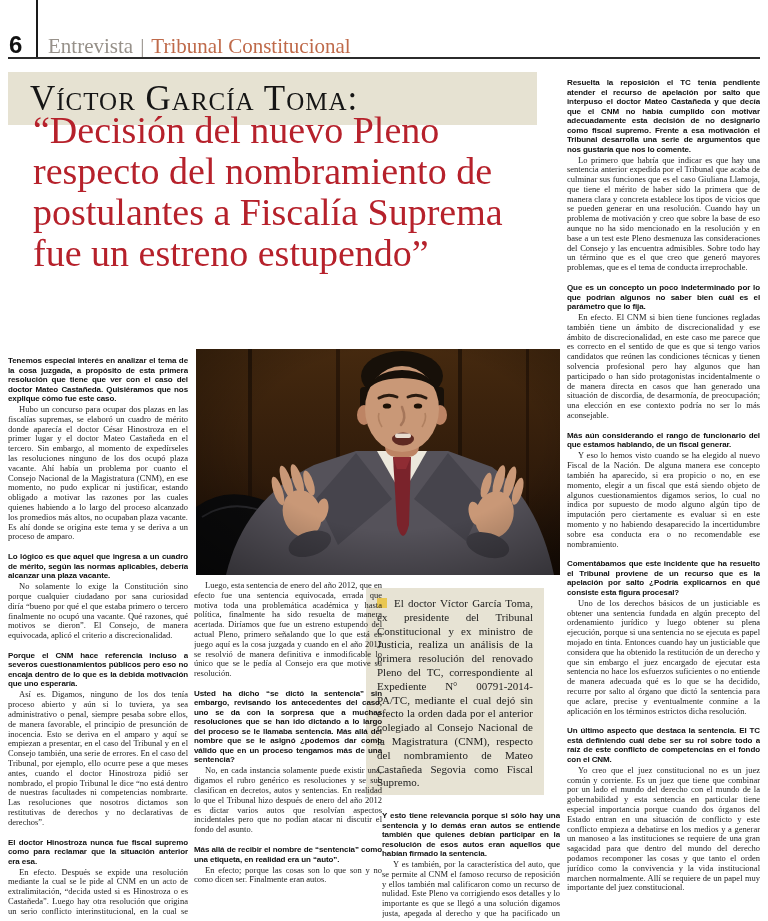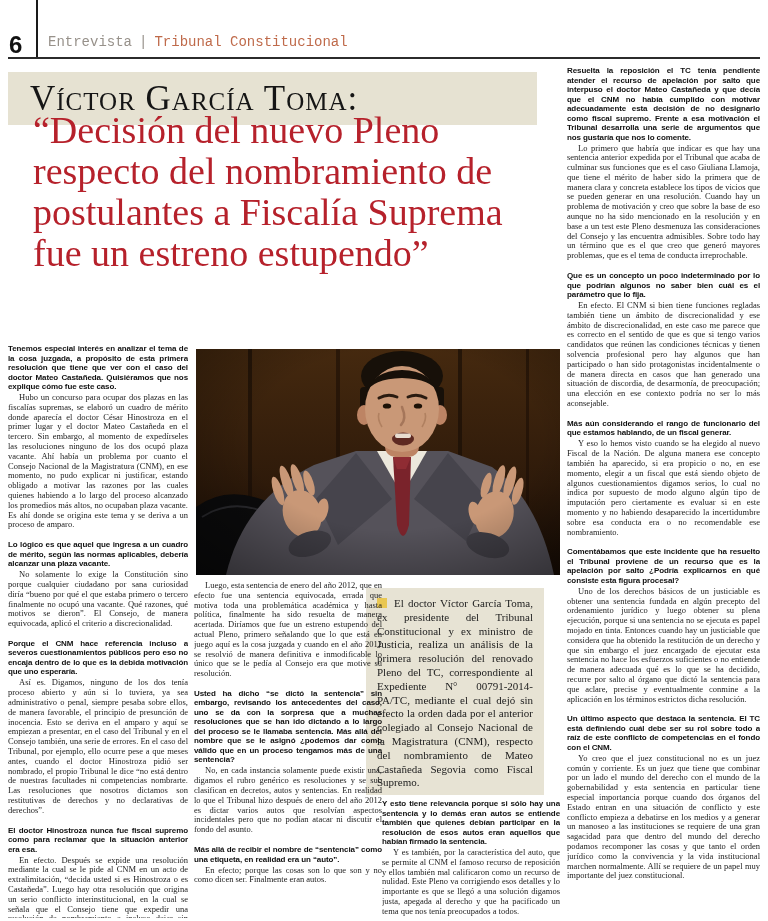--- a/index.html
+++ b/index.html
@@ -2,40 +2,40 @@
 <html lang="es"><head>
 <meta charset="utf-8">
 <style>
   html,body{margin:0;padding:0;background:#ffffff;}
   .page{position:relative;width:768px;height:921px;background:#ffffff;overflow:hidden;
         font-family:"Liberation Serif",serif;color:#1c1c1c;}
   
   .page-number{position:absolute;left:9px;top:31px;font-family:"Liberation Sans",sans-serif;
         font-weight:bold;font-size:24px;color:#111;}
   .header-vline{position:absolute;left:36px;top:0;width:2px;height:57px;background:#1a1a1a;}
-  .header-row{position:absolute;left:48px;top:34px;font-size:14px;white-space:nowrap;font-family:Liberation Mono, monospace;}
+  .header-row{position:absolute;left:48px;top:34px;font-size:21px;white-space:nowrap;}
   .section-label{color:#97918a;}
   .header-sep{color:#97918a;margin:0 7px;}
   .topic-label{color:#bf6a4a;}
   .header-hrule{position:absolute;left:8px;top:57px;width:752px;height:2px;background:#2b2b2b;}
   
   .kicker-box{position:absolute;left:8px;top:72px;width:529px;height:53px;background:#e6e2d2;
         display:flex;align-items:center;}
   .kicker-text{font-variant:small-caps;font-size:35px;letter-spacing:1px;color:#151515;
         padding-left:22px;line-height:1;}
   .big-quote{position:absolute;left:8px;top:110px;width:505px;padding-left:25px;
         font-size:38px;line-height:41px;color:#b6212b;}
   
   .col{position:absolute;overflow:hidden;text-align:justify;}
   .col p{margin:0;}
   .col p.a{font-family:"Liberation Serif",serif;font-size:8.5px;line-height:9.8px;
         text-indent:11px;color:#222;}
   .col p.q{font-family:"Liberation Sans",sans-serif;font-weight:bold;font-size:8px;
         line-height:9.5px;letter-spacing:-0.1px;color:#111;margin-top:10px;margin-bottom:1.5px;}
-  .col p.q:first-child{margin-top:0;}
+  .col p.q:first-child{margin-top:12px;}
   #col1{left:8px;top:344px;width:180px;height:574px;}
   #col2{left:194px;top:581px;width:188px;height:338px;}
   #col3{left:382px;top:799px;width:178px;height:120px;}
   #col4{left:567px;top:66px;width:193px;height:853px;}
   
   .photo{position:absolute;left:196px;top:349px;width:364px;height:226px;overflow:hidden;}
   .photo svg{display:block;}
   
   .pull-quote{position:absolute;left:366px;top:588px;width:178px;height:207px;
         background:#e7e3d4;box-sizing:border-box;padding:9px 11px;overflow:hidden;}

